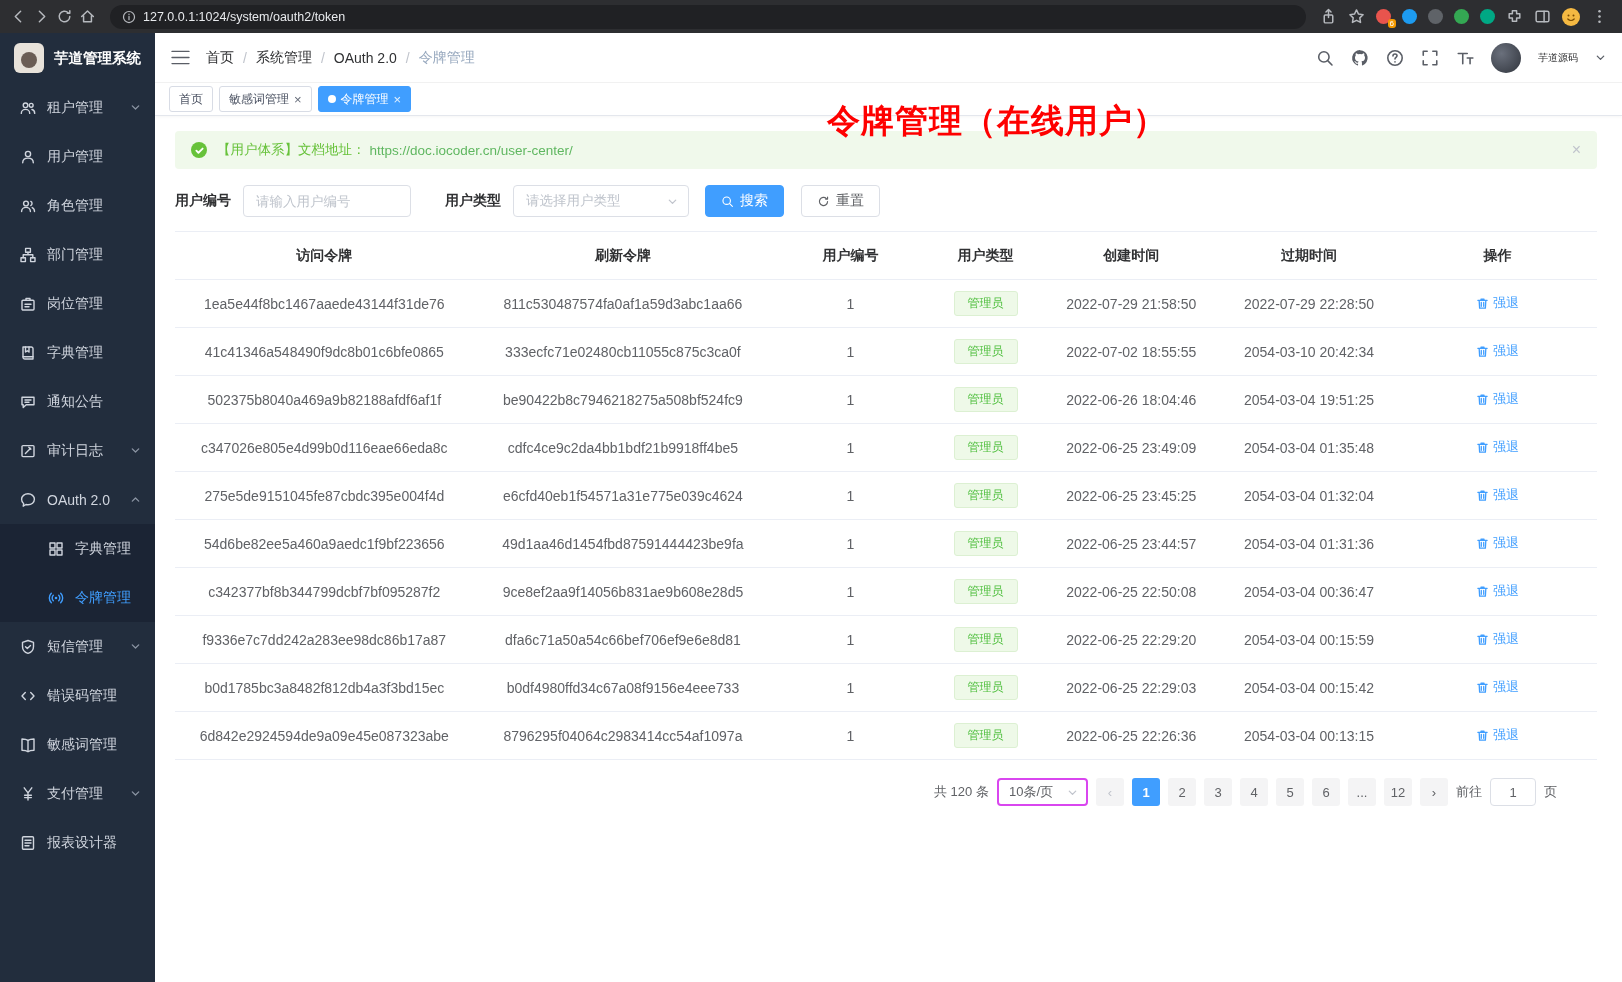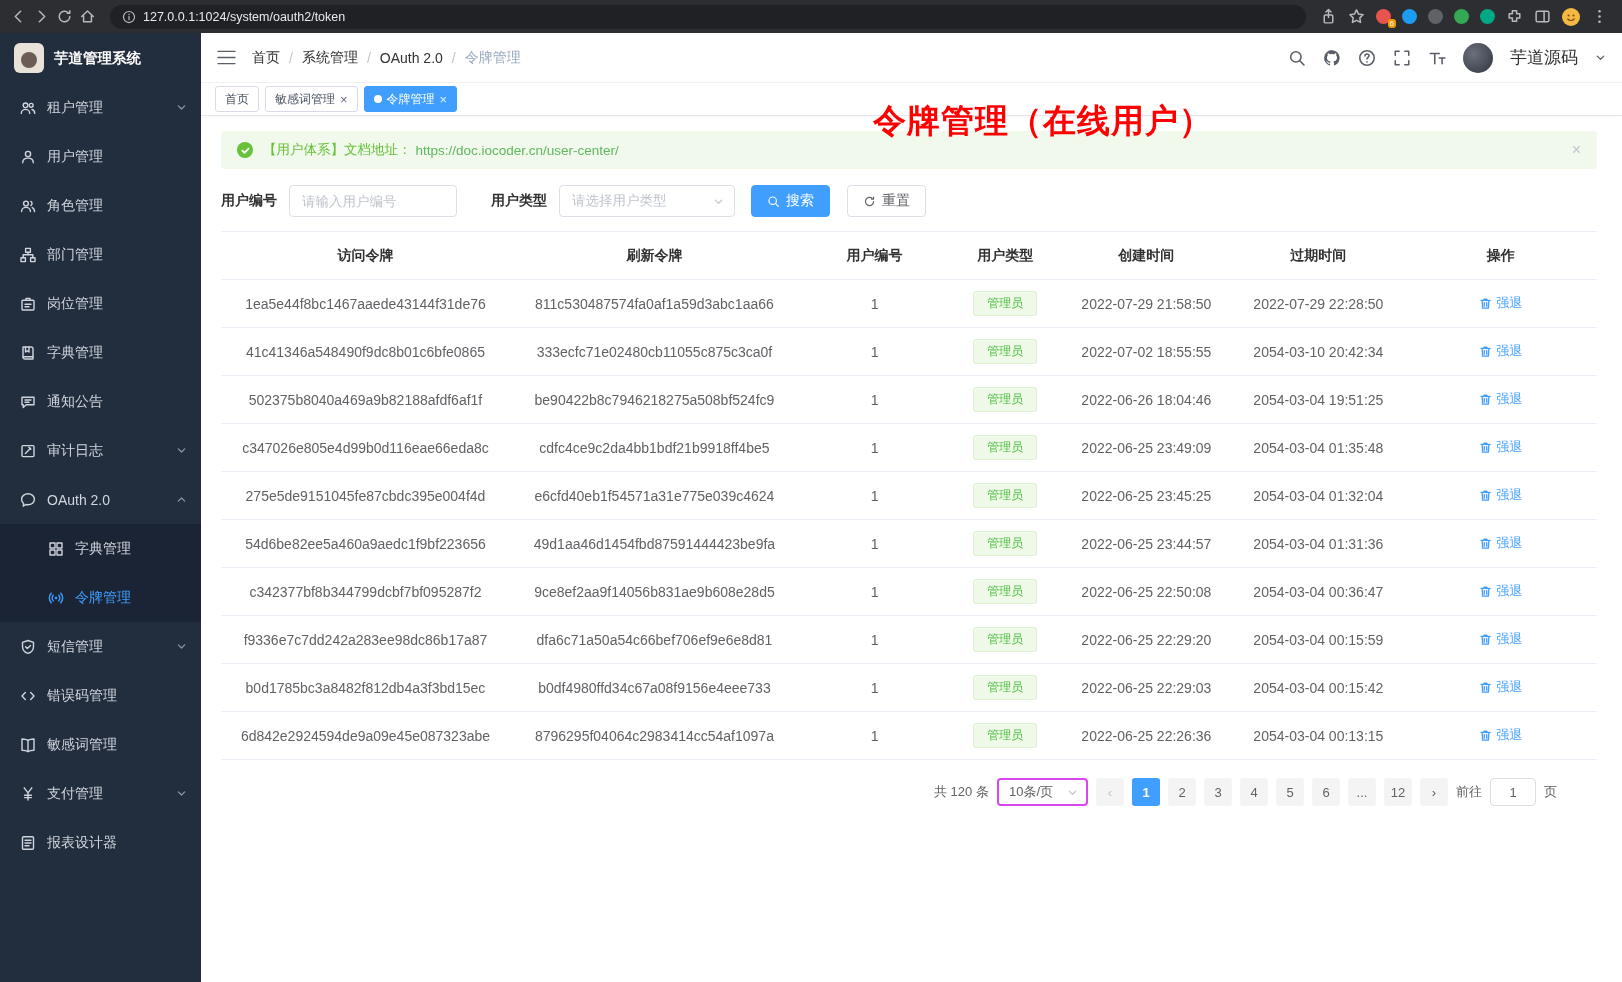--- a/index.html
+++ b/index.html
@@ -22,21 +22,21 @@
   .ext-dot{width:15px;height:15px;border-radius:50%;position:relative;cursor:pointer;}
   .ext-badge{position:absolute;right:-5px;bottom:-4px;background:#f29900;color:#fff;font-size:8px;
     border-radius:3px;padding:0 2px;line-height:9px;}
   .profile-av{width:18px;height:18px;border-radius:50%;background:#f5b942;position:relative;cursor:pointer;}
   .profile-av svg{width:18px;height:18px;display:block;}
 
   
   .app{display:flex;height:949px;}
 
   
-  .sidebar{width:201px;background:#222d3d;flex-shrink:0;overflow:hidden;}
+  .sidebar{width:155px;background:#222d3d;flex-shrink:0;overflow:hidden;}
   .logo-row{height:50px;display:flex;align-items:center;padding:0 14px;cursor:pointer;}
   .logo-avatar{width:30px;height:30px;border-radius:6px;background:#e8e2da;position:relative;overflow:hidden;flex-shrink:0;}
   .logo-avatar::after{content:"";position:absolute;left:7px;top:9px;width:16px;height:16px;border-radius:50%;background:#6b5d55;}
   .logo-title{color:#fff;font-size:14.5px;font-weight:700;margin-left:10px;white-space:nowrap;}
   .menu-item{display:flex;align-items:center;height:49px;padding:0 14px 0 20px;color:#d0d5de;
     font-size:14px;cursor:pointer;}
   .menu-item.sub{padding-left:48px;background:#1b2434;}
   .menu-item.active{color:#409eff;}
   .mi-icon{width:16px;height:16px;margin-right:11px;flex-shrink:0;}
   .mi-label{flex:1;white-space:nowrap;}
@@ -46,21 +46,21 @@
   
   .main{flex:1;display:flex;flex-direction:column;position:relative;background:#fff;min-width:0;}
   .topbar{height:50px;display:flex;align-items:center;padding:0 16px;border-bottom:1px solid #f2f2f2;}
   .hamburger{width:19px;height:15px;color:#5a5e66;cursor:pointer;margin-right:16px;}
   .breadcrumb{display:flex;align-items:center;gap:9px;font-size:14px;color:#303133;}
   .bc-sep{color:#c0c4cc;}
   .bc-last{color:#97a8be;}
   .topbar-right{margin-left:auto;display:flex;align-items:center;gap:17px;}
   .tb-icon{width:18px;height:18px;color:#5a5e66;cursor:pointer;}
   .user-avatar{width:30px;height:30px;border-radius:50%;background:radial-gradient(circle at 35% 35%,#6a707c,#30343c);cursor:pointer;}
-  .username{font-size:17px;color:#303133;cursor:pointer;}
+  .username{font-size:10px;color:#303133;cursor:pointer;}
   .caret{width:11px;height:11px;color:#5a5e66;cursor:pointer;}
 
   
   .tabs-bar{height:33px;display:flex;align-items:center;gap:6px;padding:0 14px;
     border-bottom:1px solid #e4e7ed;box-shadow:0 1px 3px rgba(0,0,0,.04);}
   .tab{height:26px;display:inline-flex;align-items:center;gap:5px;padding:0 9px;font-size:12px;
     color:#495060;background:#fff;border:1px solid #d8dce5;border-radius:3px;cursor:pointer;white-space:nowrap;}
   .tab.active{background:#409eff;border-color:#409eff;color:#fff;}
   .tab-dot{width:8px;height:8px;border-radius:50%;background:#fff;}
   .tab-close{font-size:13px;line-height:1;cursor:pointer;opacity:.85;}

